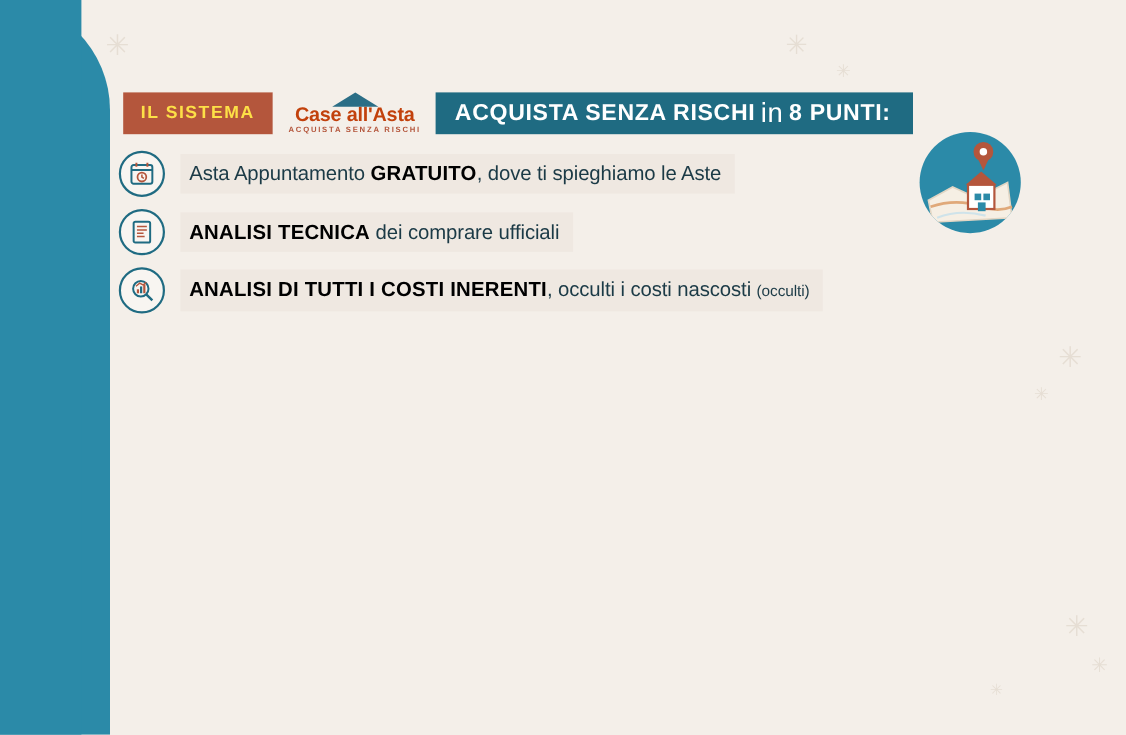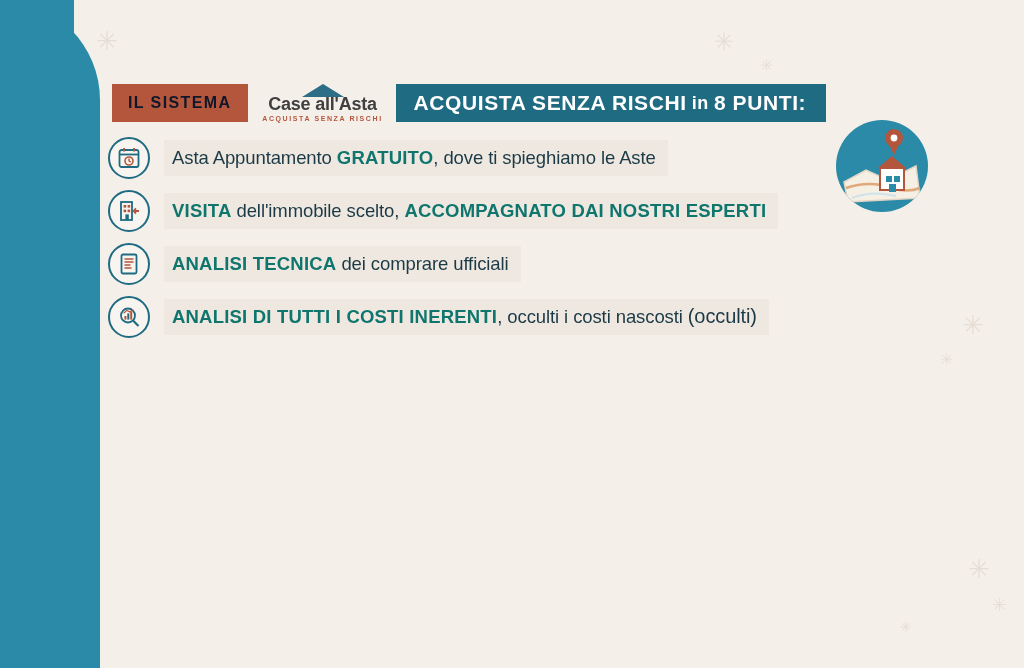--- a/index.html
+++ b/index.html
@@ -47,21 +47,21 @@
     position: absolute;
     left: 112px;
     top: 84px;
     height: 38px;
     display: flex;
     align-items: stretch;
     z-index: 5;
   }
   #header-tag {
     background: #b4563c;
-    color: #0f172a;
+    color: #fde047;
     font-weight: bold;
     font-size: 16px;
     letter-spacing: 1.4px;
     display: flex;
     align-items: center;
     padding: 0 16px;
   }
   #brand-block {
     background: #f4efe9;
     padding: 0 10px 0 12px;
@@ -81,21 +81,21 @@
     position: absolute;
     left: 0; top: 0;
     width: 0; height: 0;
     border-left: 21px solid transparent;
     border-right: 21px solid transparent;
     border-bottom: 13px solid #2b6e86;
   }
   #brand-name {
     font-size: 18px;
     font-weight: bold;
-    color: #404040;
+    color: #c2410c;
     letter-spacing: -0.2px;
     line-height: 1;
   }
   #brand-sub {
     font-size: 7px;
     color: #b4563c;
     letter-spacing: 1.6px;
     margin-top: 2px;
     font-weight: bold;
   }
@@ -104,22 +104,22 @@
     color: #ffffff;
     display: flex;
     align-items: center;
     padding: 0 20px 0 18px;
     font-size: 21px;
     font-weight: bold;
     letter-spacing: 0.6px;
     white-space: nowrap;
   }
   #header-banner .light {
-    font-weight: bold;
-    font-size: 18px;
+    font-weight: normal;
+    font-size: 25px;
     padding: 0 5px;
   }
 
   
   #map-badge {
     position: absolute;
     left: 836px;
     top: 120px;
     width: 92px;
     height: 92px;
@@ -163,22 +163,22 @@
     min-height: 44px;
   }
   .point-text {
     background: #efe8e1;
     padding: 5px 12px 6px 8px;
     font-size: 18.5px;
     line-height: 25px;
     color: #1b3a46;
     letter-spacing: -0.1px;
   }
-  .point-text b { color: #0f766e; letter-spacing: 0.2px; }
-  .point-text .small { font-size: 20px; }
+  .point-text b { color: #000000; letter-spacing: 0.2px; }
+  .point-text .small { font-size: 14px; }
 </style>
 </head>
 <body>
 
 <div id="bg-cream"></div>
 <div id="bg-left-panel">
   <div id="bg-left-panel-inner"></div>
 </div>
 
 <span class="sparkle" style="left:96px;  top:28px;  font-size:26px;">✳</span>
@@ -235,38 +235,20 @@
       </svg>
     </div>
     <div class="point-text-wrap">
       <div class="point-text">
         <span>Asta Appuntamento </span><b>GRATUITO</b><span>, dove ti spieghiamo le Aste</span>
       </div>
     </div>
   </div>
 
 
-  <div class="point-row">
-    <div class="point-icon">
-      <svg width="24" height="24" viewBox="0 0 24 24">
-        <rect x="4" y="3" width="11" height="18" fill="none" stroke="#1f6b82" stroke-width="1.8"></rect>
-        <rect x="6.6" y="6" width="2.6" height="2.6" fill="#b4563c"></rect>
-        <rect x="10.6" y="6" width="2.6" height="2.6" fill="#b4563c"></rect>
-        <rect x="6.6" y="10.6" width="2.6" height="2.6" fill="#b4563c"></rect>
-        <rect x="10.6" y="10.6" width="2.6" height="2.6" fill="#b4563c"></rect>
-        <rect x="8.4" y="15.4" width="3.4" height="5.6" fill="#1f6b82"></rect>
-        <path d="M22 12 L17 12 M19 9.4 L16.6 12 L19 14.6" stroke="#b4563c" stroke-width="1.8" fill="none"></path>
-      </svg>
-    </div>
-    <div class="point-text-wrap">
-      <div class="point-text">
-        <b>VISITA</b><span> dell'immobile scelto, </span><b>ACCOMPAGNATO DAI NOSTRI ESPERTI</b>
-      </div>
-    </div>
-  </div>
 
   <div class="point-row">
     <div class="point-icon">
       <svg width="24" height="24" viewBox="0 0 24 24">
         <rect x="4.5" y="2.5" width="15" height="19" rx="1.5" fill="none" stroke="#1f6b82" stroke-width="1.8"></rect>
         <path d="M7.5 7 h9 M7.5 10 h9 M7.5 13 h6 M7.5 16 h7" stroke="#b4563c" stroke-width="1.4"></path>
       </svg>
     </div>
     <div class="point-text-wrap">
       <div class="point-text">

